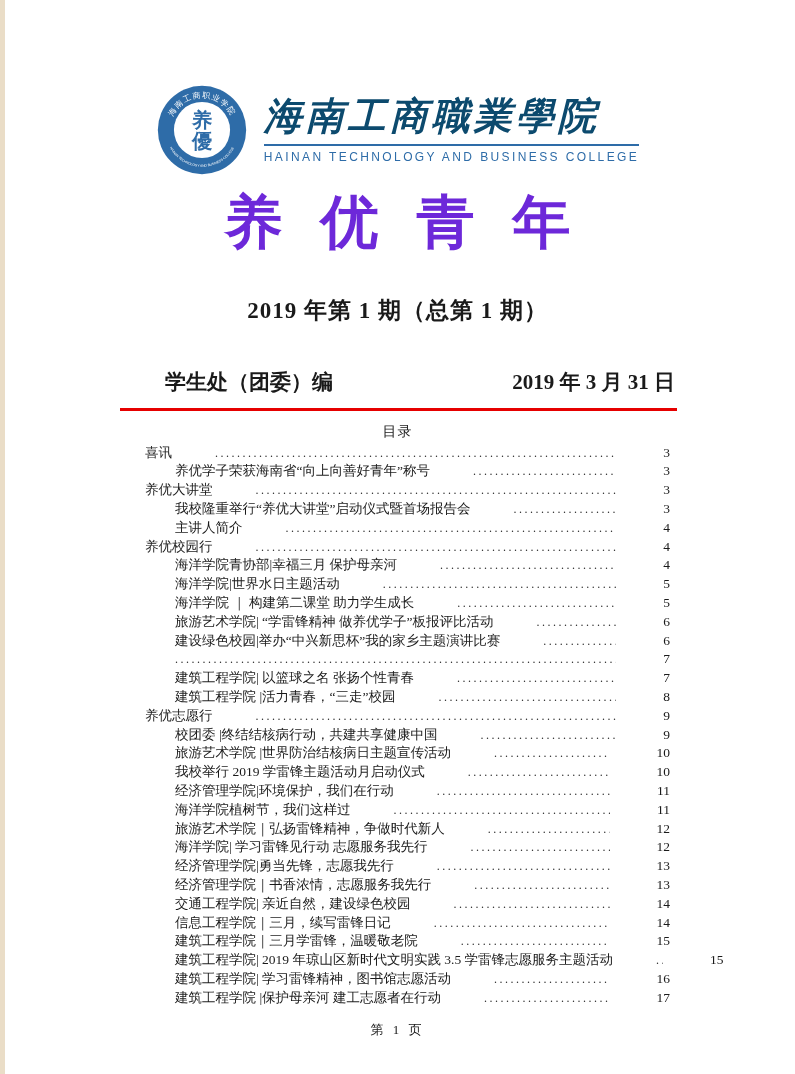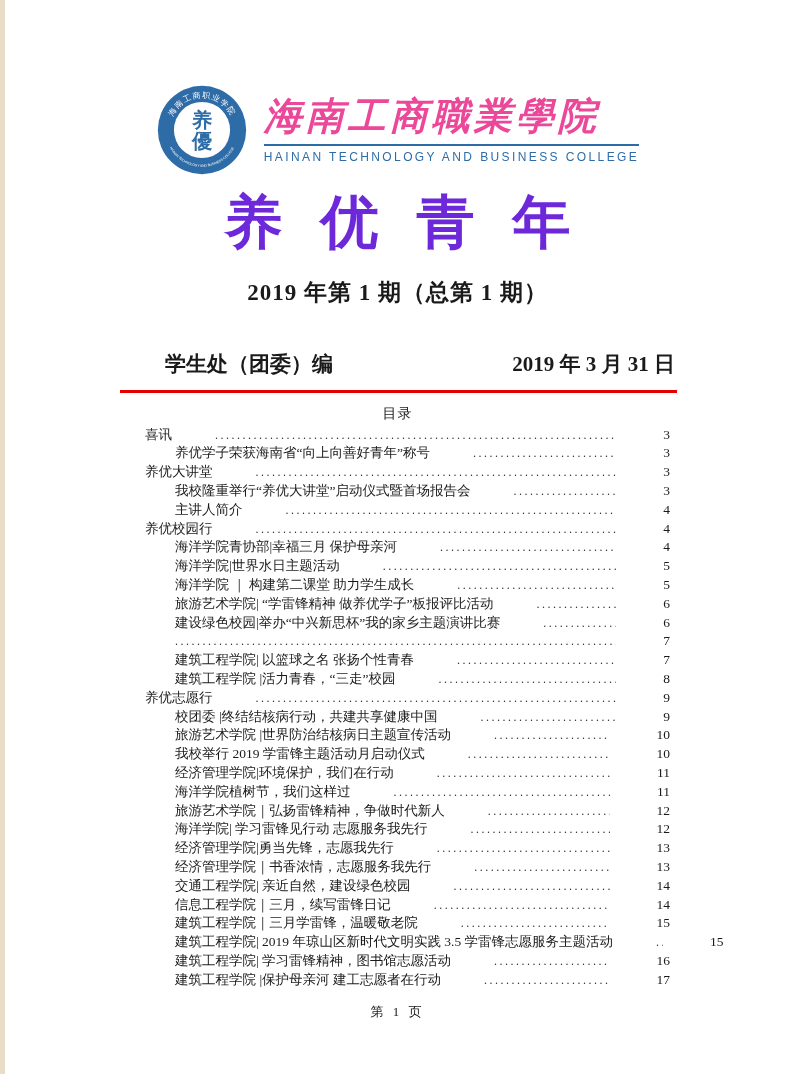--- a/index.html
+++ b/index.html
@@ -15,36 +15,36 @@
     position:absolute; left:0; top:0; width:5px; height:1074px;
     background:#eaddc7;
   }
   
   .header-logo {
     display:flex; align-items:center; justify-content:center; gap:16px;
     padding-top:84px;
   }
   .name-block { display:flex; flex-direction:column; }
   .cn-name {
-    color:#ec4899; font-size:38px; font-weight:bold; font-style:italic;
+    color:#0c4a6e; font-size:38px; font-weight:bold; font-style:italic;
     letter-spacing:4px; line-height:1.1; white-space:nowrap;
   }
   .name-divider { height:2px; background:#2e6ca8; margin:6px 0 4px; }
   .en-name {
     color:#2e6ca8; font-size:12px; letter-spacing:2.4px; white-space:nowrap;
     font-family:"Liberation Sans","DejaVu Sans",sans-serif;
   }
   
   .main-title {
     text-align:center; color:#6d28d9; font-size:58px; font-weight:bold;
     letter-spacing:38px; padding-left:38px; margin-top:14px; line-height:1.15;
     white-space:nowrap;
   }
   .issue-line {
-    text-align:center; font-size:23px; font-weight:bold; margin-top:20px;
+    text-align:center; font-size:23px; font-weight:bold; margin-top:38px;
     letter-spacing:1px;
   }
   .editor-row {
     margin:42px 120px 0 165px;
     display:flex; justify-content:space-between;
     font-size:21px; font-weight:bold; white-space:nowrap;gap:48px;
   }
   .red-line { margin:12px 118px 0 120px; height:3px; background:#e60000; }
   
   .toc-heading { text-align:center; font-size:14px; margin-top:12px; letter-spacing:1px; }

